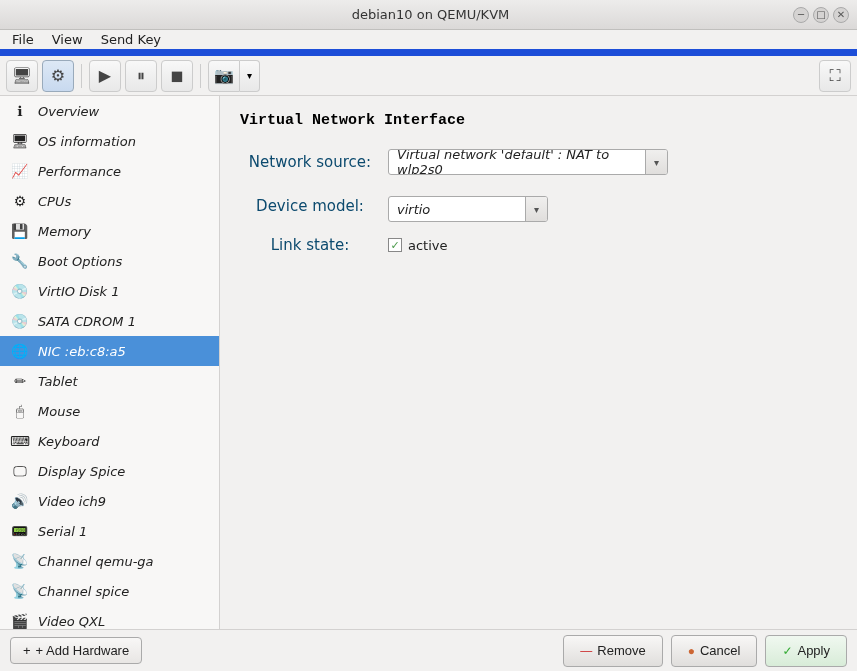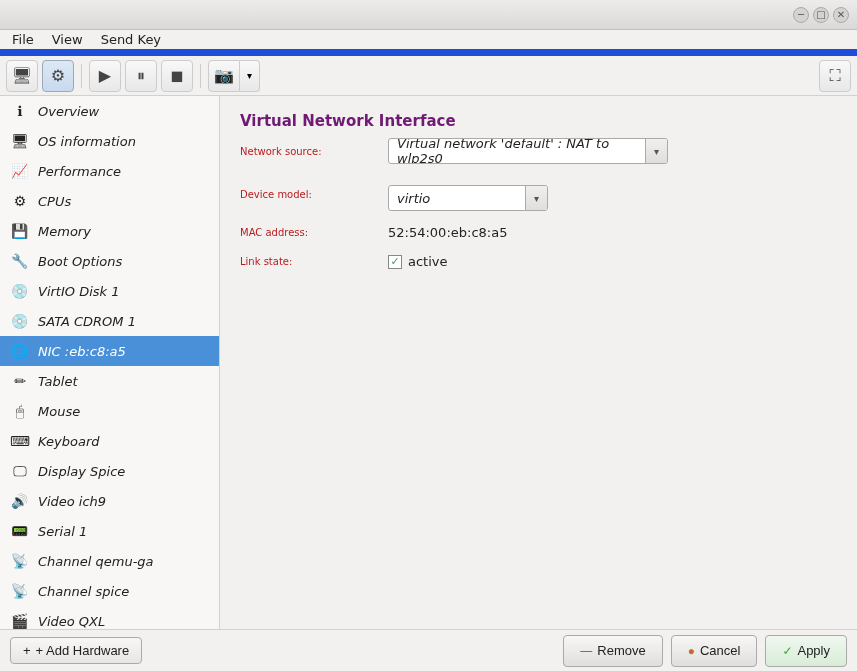--- a/index.html
+++ b/index.html
@@ -175,37 +175,38 @@
     
     .content-area {
       flex: 1;
       background: #f2f1f0;
       padding: 16px 20px;
       overflow-y: auto;
     }
     .content-title {
       font-size: 15px;
       font-weight: bold;
-      color: #701a75;
-      margin-bottom: 8px;
+      color: #000000;
+      margin-bottom: 20px;
+      font-family: Liberation Mono, monospace;
     }
 
     
     .form-row {
       display: flex;
       align-items: center;
       margin-bottom: 14px;
       gap: 8px;
     }
     .form-label {
-      text-align: left;
+      text-align: center;
       width: 140px;
       min-width: 140px;
-      color: #b91c1c;
-      font-size: 10px;
+      color: #0c4a6e;
+      font-size: 15px;
     }
     .form-control {
       display: flex;
       align-items: center;
       gap: 4px;
     }
 
     
     .dropdown {
       display: flex;
@@ -324,20 +325,21 @@
     }
     .btn-icon-red { color: #cc3333; font-size: 12px; }
     .btn-icon-orange { color: #cc6633; font-size: 12px; }
     .btn-icon-green { color: #33aa33; font-size: 12px; }
   </style>
 </head>
 <body>
 
 <div class="titlebar">
   <div class="titlebar-left"></div>
+  <div class="titlebar-title">debian10 on QEMU/KVM</div>
   <div class="titlebar-buttons">
     <div class="titlebar-btn">─</div>
     <div class="titlebar-btn">□</div>
     <div class="titlebar-btn">✕</div>
   </div>
 </div>
 
 <div class="menubar">
   <div class="menu-item">File</div>
   <div class="menu-item">View</div>
@@ -455,26 +457,20 @@
     <div class="form-row">
       <div class="form-label">Device model:</div>
       <div class="form-control">
         <div class="dropdown dropdown-medium">
           <span class="dropdown-text">virtio</span>
           <div class="dropdown-arrow">▾</div>
         </div>
       </div>
     </div>
 
-    <div class="form-row">
-      <div class="form-label">MAC address:</div>
-      <div class="form-control">
-        <span class="static-value">52:54:00:eb:c8:a5</span>
-      </div>
-    </div>
 
 
     <div class="form-row">
       <div class="form-label">Link state:</div>
       <div class="form-control">
         <div class="checkbox-row">
           <div class="checkbox-icon">✓</div>
           <span class="static-value">active</span>
         </div>
       </div>

